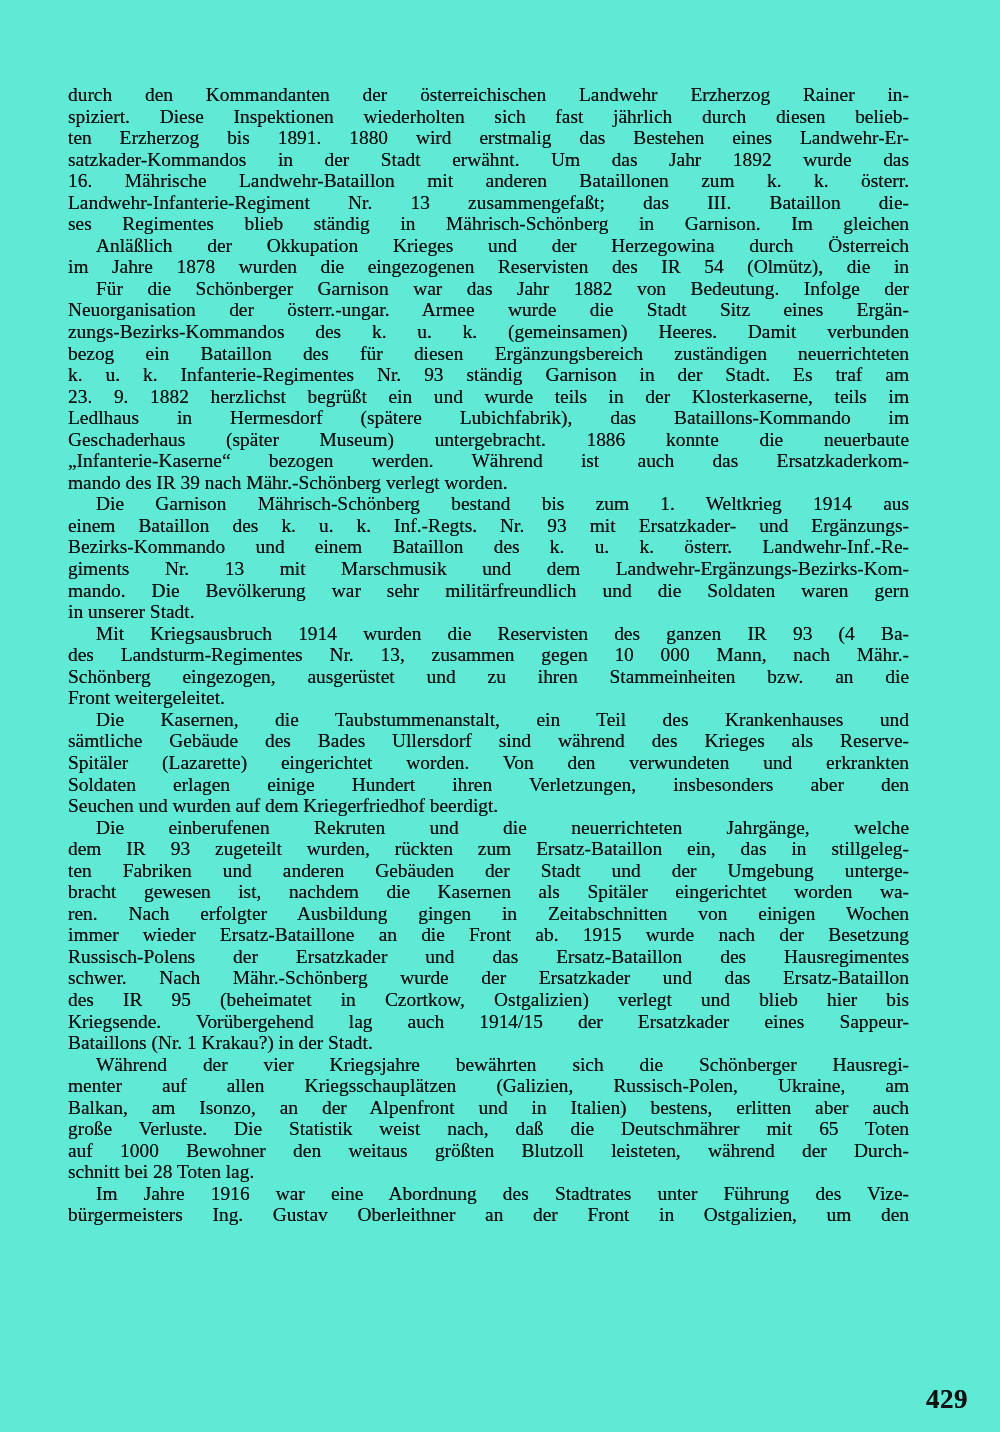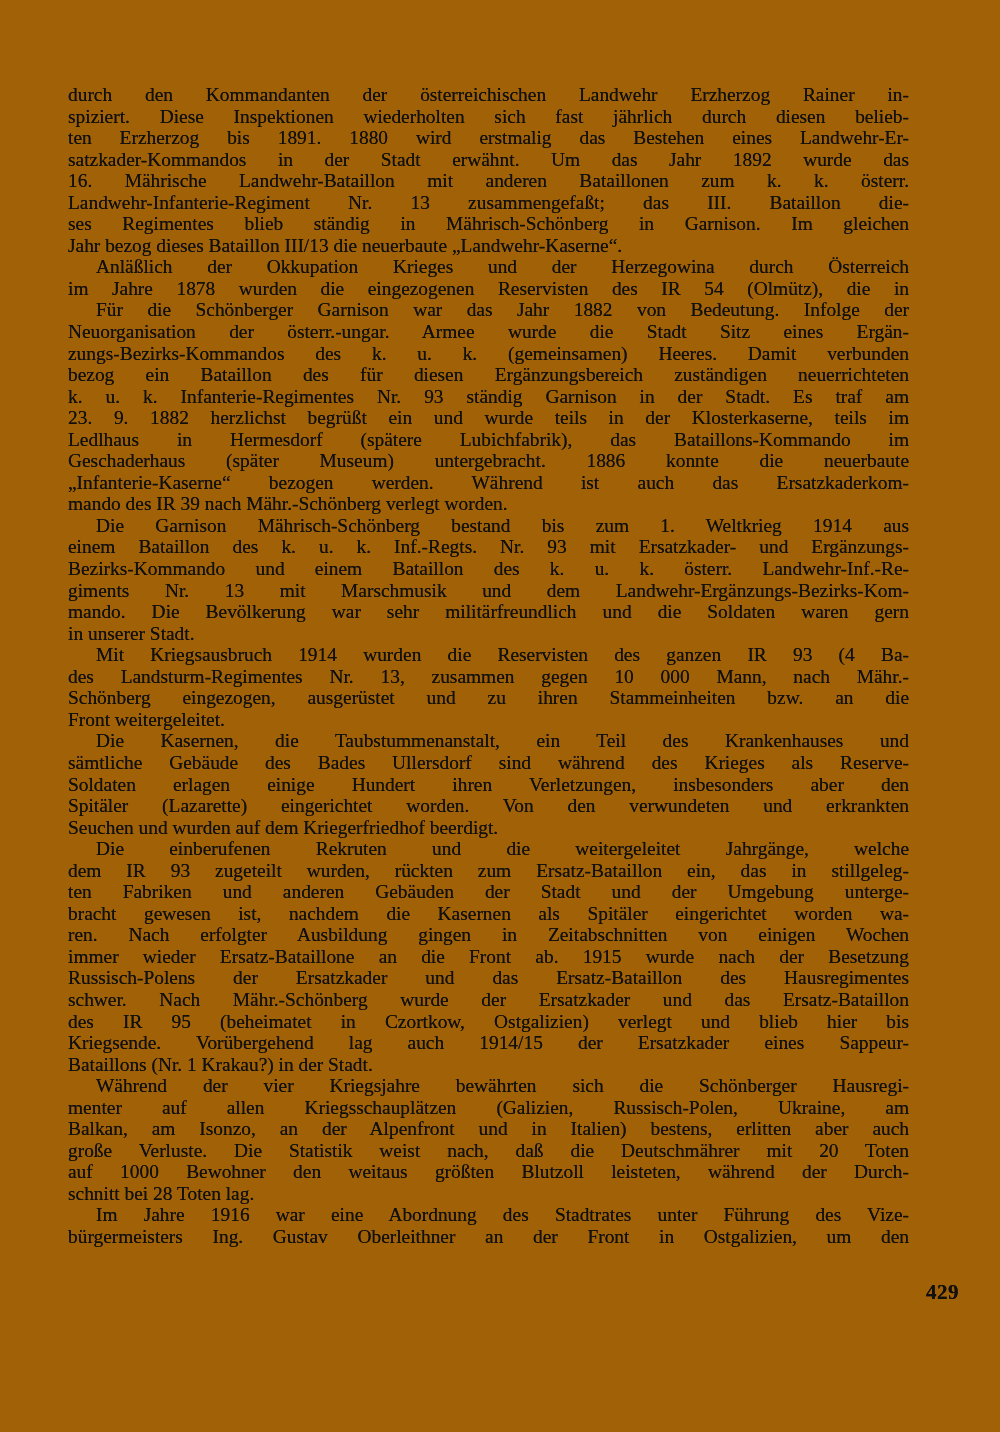--- a/index.html
+++ b/index.html
@@ -5,21 +5,21 @@
   html, body {
     margin: 0;
     padding: 0;
     background: #e8e8e6;
   }
   .page {
     position: relative;
     width: 1000px;
     height: 1432px;
     margin: 0 auto;
-    background: #a16207;
+    background: #5eead4;
     overflow: hidden;
     font-family: "Liberation Serif", "DejaVu Serif", serif;
     color: #101010;
   }
   .text-block {
     position: absolute;
     left: 68px;
     top: 84px;
     width: 841px;
     font-size: 19.4px;
@@ -34,40 +34,39 @@
   }
   .line.last {
     text-align-last: left;
   }
   .line.indent {
     text-indent: 28px;
   }
   .page-number {
     position: absolute;
     left: 926px;
-    top: 1280px;
-    font-size: 21px;
+    top: 1384px;
+    font-size: 27px;
     font-weight: bold;
     letter-spacing: 0.5px;
     text-shadow: 0 0 0.5px rgba(0,0,0,0.75);
   }
 </style>
 </head>
 <body>
 
 <div class="page">
   <div class="text-block">
       <div class="line">durch den Kommandanten der österreichischen Landwehr Erzherzog Rainer in-</div>
       <div class="line">spiziert. Diese Inspektionen wiederholten sich fast jährlich durch diesen belieb-</div>
       <div class="line">ten Erzherzog bis 1891. 1880 wird erstmalig das Bestehen eines Landwehr-Er-</div>
       <div class="line">satzkader-Kommandos in der Stadt erwähnt. Um das Jahr 1892 wurde das</div>
       <div class="line">16. Mährische Landwehr-Bataillon mit anderen Bataillonen zum k. k. österr.</div>
       <div class="line">Landwehr-Infanterie-Regiment Nr. 13 zusammengefaßt; das III. Bataillon die-</div>
       <div class="line">ses Regimentes blieb ständig in Mährisch-Schönberg in Garnison. Im gleichen</div>
-      <div class="line last">Jahr bezog dieses Bataillon III/13 die neuerbaute „Landwehr-Kaserne“.</div>
       <div class="line indent">Anläßlich der Okkupation Krieges und der Herzegowina durch Österreich</div>
       <div class="line">im Jahre 1878 wurden die eingezogenen Reservisten des IR 54 (Olmütz), die in</div>
       <div class="line indent">Für die Schönberger Garnison war das Jahr 1882 von Bedeutung. Infolge der</div>
       <div class="line">Neuorganisation der österr.-ungar. Armee wurde die Stadt Sitz eines Ergän-</div>
       <div class="line">zungs-Bezirks-Kommandos des k. u. k. (gemeinsamen) Heeres. Damit verbunden</div>
       <div class="line">bezog ein Bataillon des für diesen Ergänzungsbereich zuständigen neuerrichteten</div>
       <div class="line">k. u. k. Infanterie-Regimentes Nr. 93 ständig Garnison in der Stadt. Es traf am</div>
       <div class="line">23. 9. 1882 herzlichst begrüßt ein und wurde teils in der Klosterkaserne, teils im</div>
       <div class="line">Ledlhaus in Hermesdorf (spätere Lubichfabrik), das Bataillons-Kommando im</div>
       <div class="line">Geschaderhaus (später Museum) untergebracht. 1886 konnte die neuerbaute</div>
@@ -78,37 +77,37 @@
       <div class="line">Bezirks-Kommando und einem Bataillon des k. u. k. österr. Landwehr-Inf.-Re-</div>
       <div class="line">giments Nr. 13 mit Marschmusik und dem Landwehr-Ergänzungs-Bezirks-Kom-</div>
       <div class="line">mando. Die Bevölkerung war sehr militärfreundlich und die Soldaten waren gern</div>
       <div class="line last">in unserer Stadt.</div>
       <div class="line indent">Mit Kriegsausbruch 1914 wurden die Reservisten des ganzen IR 93 (4 Ba-</div>
       <div class="line">des Landsturm-Regimentes Nr. 13, zusammen gegen 10 000 Mann, nach Mähr.-</div>
       <div class="line">Schönberg eingezogen, ausgerüstet und zu ihren Stammeinheiten bzw. an die</div>
       <div class="line last">Front weitergeleitet.</div>
       <div class="line indent">Die Kasernen, die Taubstummenanstalt, ein Teil des Krankenhauses und</div>
       <div class="line">sämtliche Gebäude des Bades Ullersdorf sind während des Krieges als Reserve-</div>
+      <div class="line">Spitäler (Lazarette) eingerichtet worden. Von den verwundeten und erkrankten</div>
       <div class="line">Soldaten erlagen einige Hundert ihren Verletzungen, insbesonders aber den</div>
-      <div class="line">Spitäler (Lazarette) eingerichtet worden. Von den verwundeten und erkrankten</div>
       <div class="line last">Seuchen und wurden auf dem Kriegerfriedhof beerdigt.</div>
-      <div class="line indent">Die einberufenen Rekruten und die weitergeleitet Jahrgänge, welche</div>
+      <div class="line indent">Die einberufenen Rekruten und die neuerrichteten Jahrgänge, welche</div>
       <div class="line">dem IR 93 zugeteilt wurden, rückten zum Ersatz-Bataillon ein, das in stillgeleg-</div>
       <div class="line">ten Fabriken und anderen Gebäuden der Stadt und der Umgebung unterge-</div>
       <div class="line">bracht gewesen ist, nachdem die Kasernen als Spitäler eingerichtet worden wa-</div>
       <div class="line">ren. Nach erfolgter Ausbildung gingen in Zeitabschnitten von einigen Wochen</div>
       <div class="line">immer wieder Ersatz-Bataillone an die Front ab. 1915 wurde nach der Besetzung</div>
       <div class="line">Russisch-Polens der Ersatzkader und das Ersatz-Bataillon des Hausregimentes</div>
       <div class="line">schwer. Nach Mähr.-Schönberg wurde der Ersatzkader und das Ersatz-Bataillon</div>
       <div class="line">des IR 95 (beheimatet in Czortkow, Ostgalizien) verlegt und blieb hier bis</div>
       <div class="line">Kriegsende. Vorübergehend lag auch 1914/15 der Ersatzkader eines Sappeur-</div>
       <div class="line last">Bataillons (Nr. 1 Krakau?) in der Stadt.</div>
       <div class="line indent">Während der vier Kriegsjahre bewährten sich die Schönberger Hausregi-</div>
       <div class="line">menter auf allen Kriegsschauplätzen (Galizien, Russisch-Polen, Ukraine, am</div>
       <div class="line">Balkan, am Isonzo, an der Alpenfront und in Italien) bestens, erlitten aber auch</div>
-      <div class="line">große Verluste. Die Statistik weist nach, daß die Deutschmährer mit 20 Toten</div>
+      <div class="line">große Verluste. Die Statistik weist nach, daß die Deutschmährer mit 65 Toten</div>
       <div class="line">auf 1000 Bewohner den weitaus größten Blutzoll leisteten, während der Durch-</div>
       <div class="line last">schnitt bei 28 Toten lag.</div>
       <div class="line indent">Im Jahre 1916 war eine Abordnung des Stadtrates unter Führung des Vize-</div>
       <div class="line">bürgermeisters Ing. Gustav Oberleithner an der Front in Ostgalizien, um den</div>
     </div>
   <div class="page-number">429</div>
 </div>
 
 </body></html>

